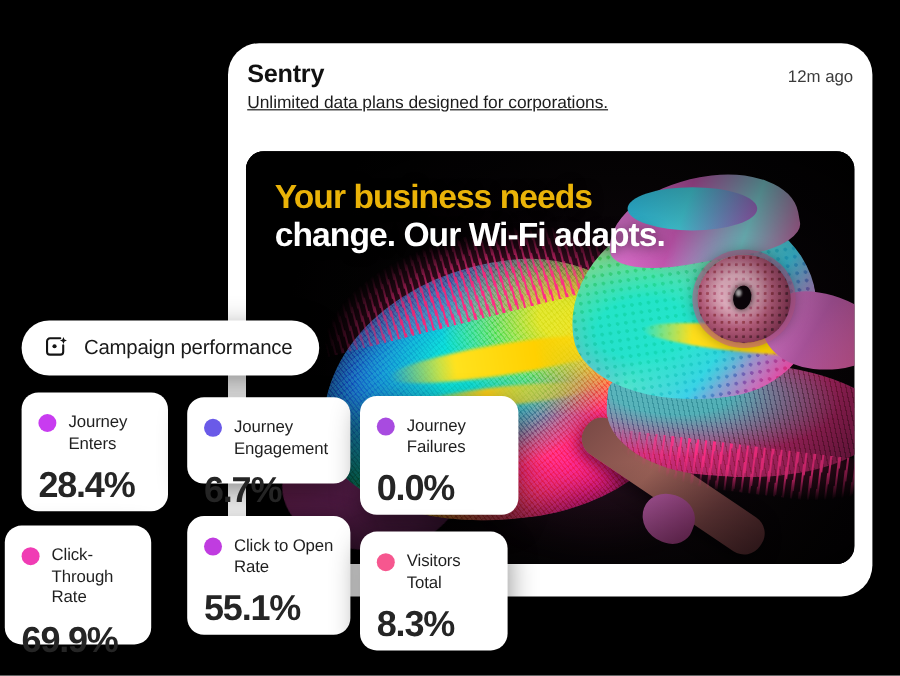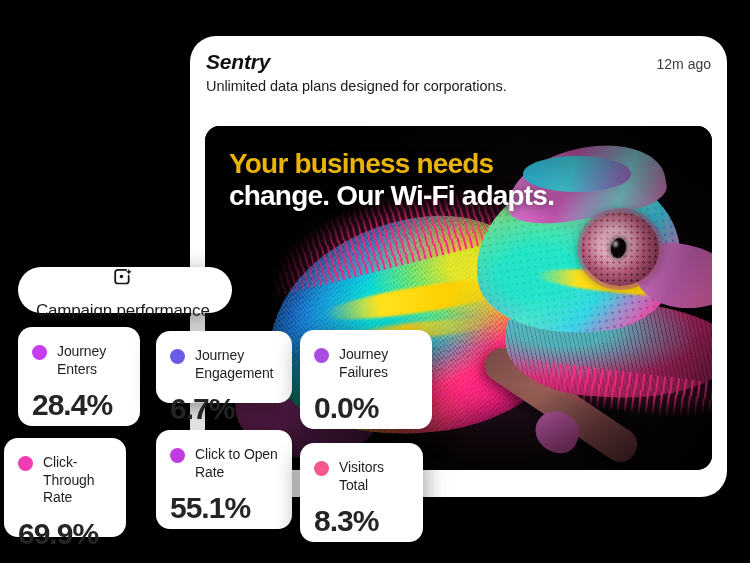--- a/index.html
+++ b/index.html
@@ -21,28 +21,28 @@
     border-radius:26px;
     box-shadow:0 10px 34px rgba(0,0,0,.55);
   }
   .card-head{
     position:absolute; left:16px; top:14px; right:16px; height:62px;
   }
   .brand-row{
     display:flex; align-items:baseline; justify-content:space-between;
   }
   .brand-name{
-    font-size:21px; font-weight:bold; color:#111; letter-spacing:-.2px;font-style:italic;
+    font-size:21px; font-weight:bold; color:#111; letter-spacing:-.2px;
   }
   .timestamp{
     font-size:14px; color:#3b3b3b; font-weight:400;
   }
   .subtitle{
     margin-top:4px;
-    font-size:14.5px; color:#1c1c1c; letter-spacing:-.05px;
+    font-size:14.5px; color:#1c1c1c; letter-spacing:-.05px;text-decoration:underline;
   }
 
   
   .creative{
     position:absolute;
     left:15px; top:90px; width:507px; height:344px;
     border-radius:15px;
     overflow:hidden;
     background:#050406;
   }
@@ -233,21 +233,20 @@
   }
 
   
   .pill{
     position:absolute; left:18px; top:267px;
     height:46px; padding:0 22px 0 18px;
     display:flex; align-items:center; gap:12px;
     background:#fff; border-radius:24px;
     box-shadow:0 8px 26px rgba(0,0,0,.45);
     z-index:20;
-    flex-direction:column;
   }
   .pill-label{font-size:17px; color:#1a1a1a; letter-spacing:-.2px;}
   .ai-icon{width:22px;height:22px;display:block;}
 
   .card{
     position:absolute;
     background:#fff;
     border-radius:14px;
     box-shadow:0 8px 24px rgba(0,0,0,.45);
     z-index:20;

